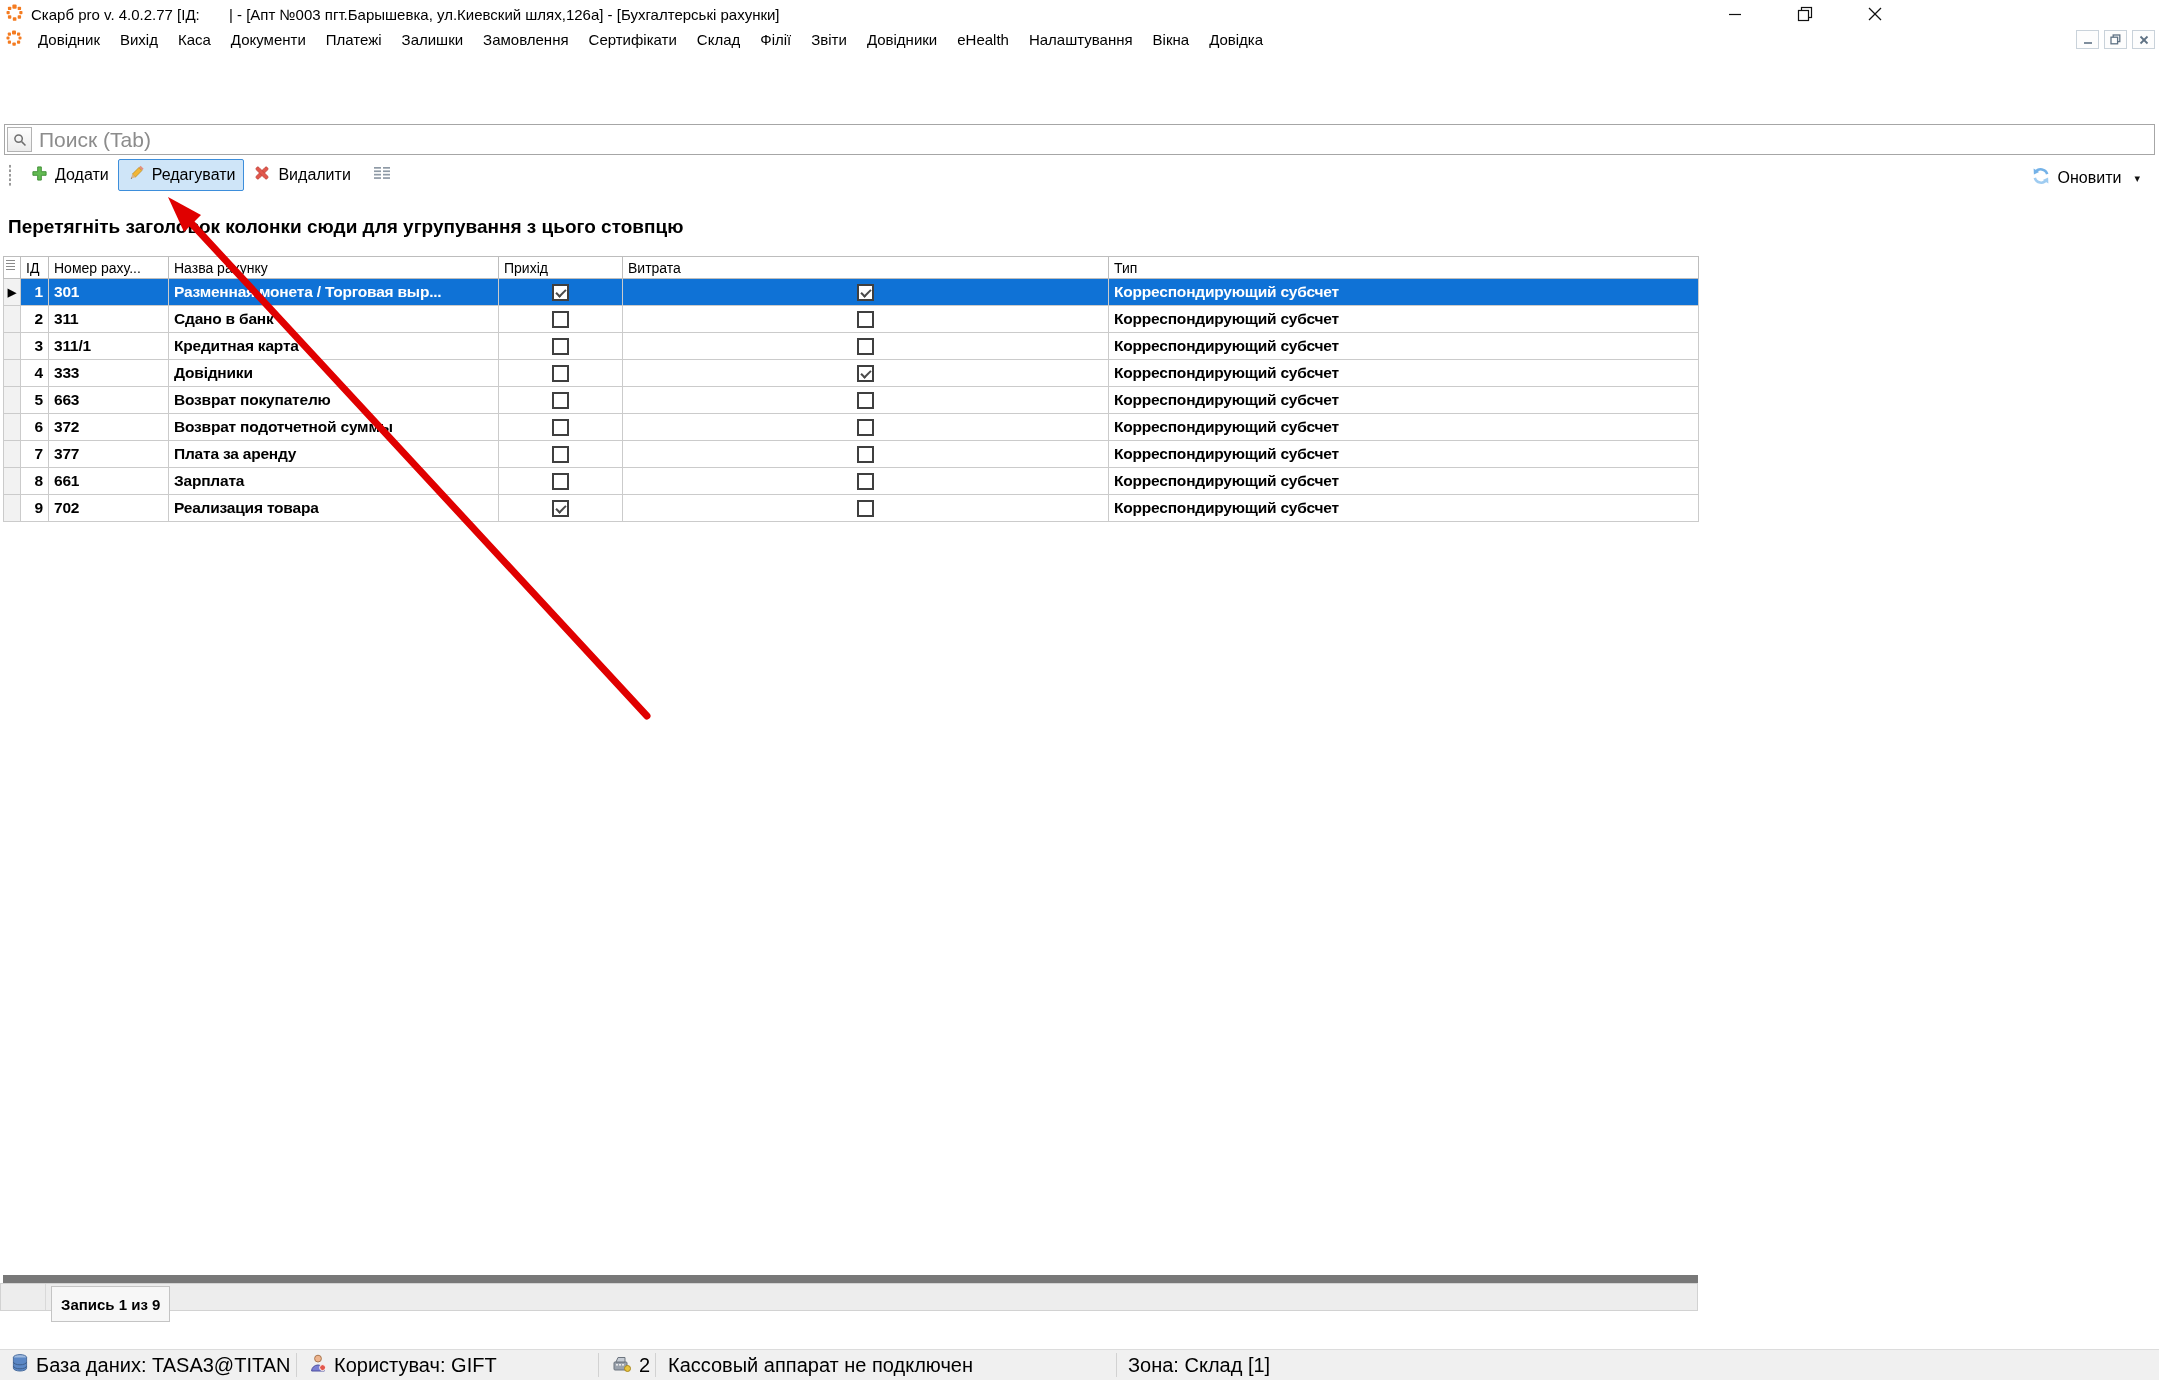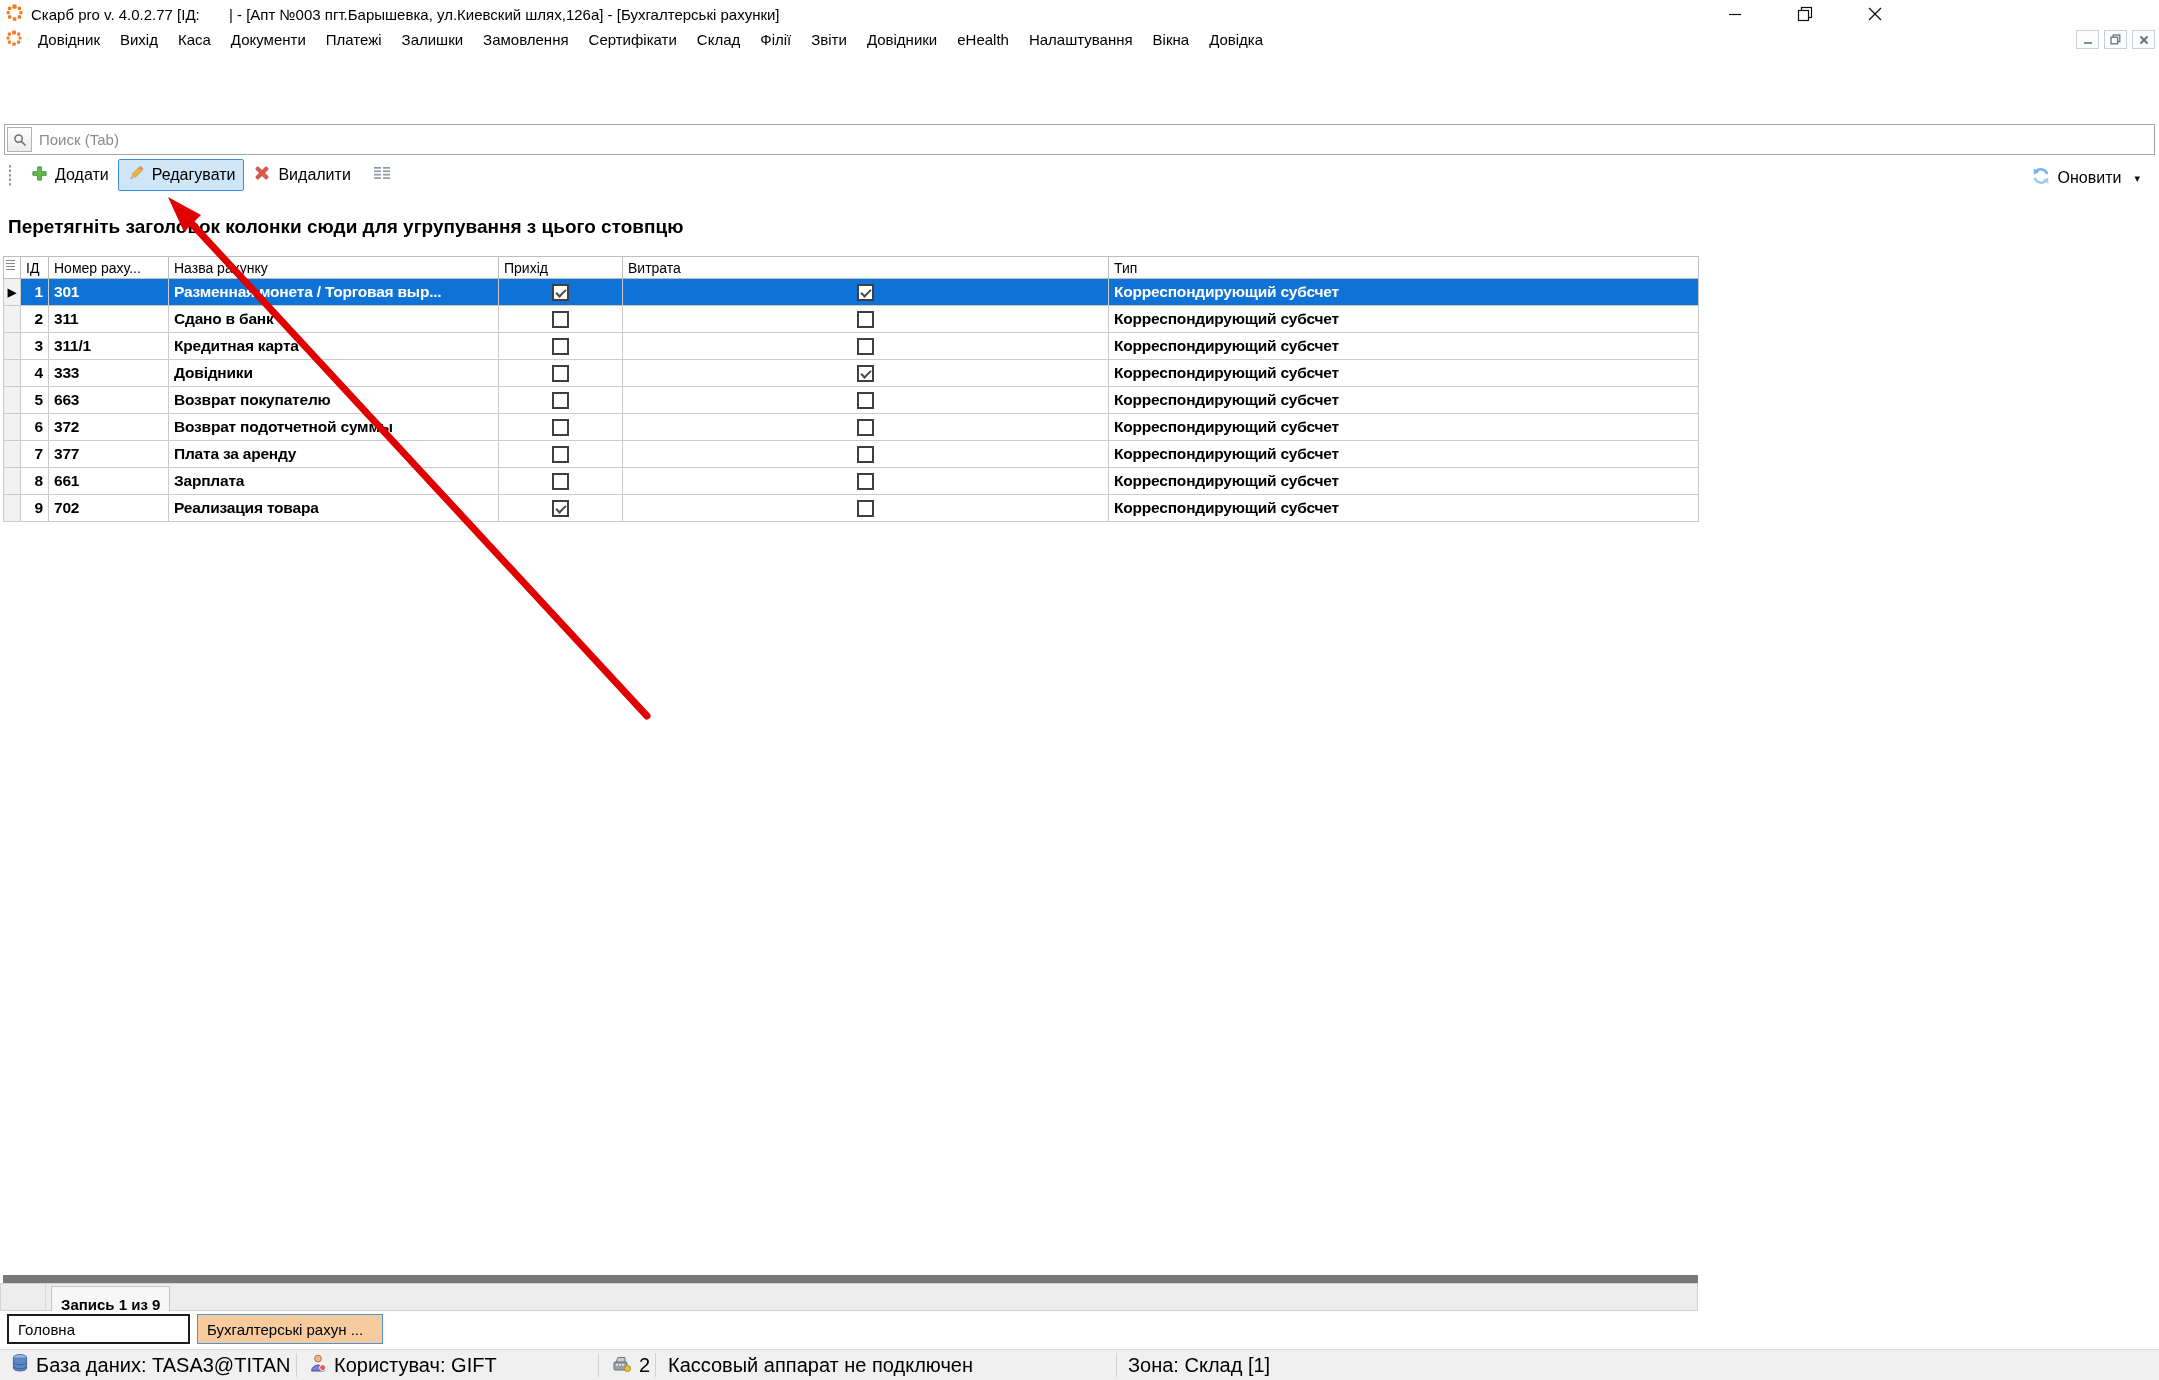--- a/index.html
+++ b/index.html
@@ -27,21 +27,21 @@
   
   .band { position:absolute; top:50px; left:0; width:2159px; height:72px; background:#f3c5a0; }
   .band h1 { font-size:42px; font-weight:800; letter-spacing:0.5px; padding:10px 0 0 10px; }
 
   
   .search-row { position:absolute; top:124px; left:4px; width:2151px; height:31px;
                 border:1px solid #a6a6a6; background:#fff; display:flex; align-items:center; }
   .search-glyph-box { width:25px; height:25px; margin-left:2px; border:1px solid #b3b3b3;
                       background:linear-gradient(#fefefe,#ececec);
                       display:flex; align-items:center; justify-content:center; }
-  .search-input { border:none; outline:none; flex:1; height:100%; font-size:15px;
+  .search-input { border:none; outline:none; flex:1; height:100%; font-size:21px;
                   padding-left:7px; font-family:"Liberation Sans",sans-serif; color:#a21caf; }
   .search-input::placeholder { color:#8c8c8c; opacity:1; }
 
   
   .toolbar { position:absolute; top:158px; left:0; width:2159px; height:34px;
              display:flex; align-items:center; font-size:16px; }
   .grip { width:6px; height:22px; margin:0 9px 0 7px;
           background-image:radial-gradient(circle,#9a9a9a 1.1px, transparent 1.3px);
           background-size:6px 4.5px; }
   .tb-btn { display:flex; align-items:center; gap:7px; padding:4px 8px; border:1px solid transparent;
@@ -412,28 +412,20 @@
         </tr>
       </tbody>
   </table>
 
   <div class="hbar"></div>
   <div class="record-bar">
     <div class="record-left"></div>
     <div class="record-panel">Запись 1 из 9</div>
   </div>
 
-  <div class="tabs-row">
-    <div class="tab t-main">
-      <span>Головна</span>
-    </div>
-    <div class="tab t-active">
-      <span>Бухгалтерські рахун ...</span>
-    </div>
-  </div>
 
   <div class="status-bar">
     <div class="status-item" style="left:12px">
       <span>
         <svg width="16" height="18" viewBox="0 0 16 18">
           <ellipse cx="8" cy="3.4" rx="6.6" ry="2.8" fill="#9db9df" stroke="#4a6d9e"></ellipse>
           <path d="M1.4 3.4 v10.8 a6.6 2.8 0 0 0 13.2 0 V3.4" fill="#5b87c5" stroke="#4a6d9e"></path>
           <path d="M1.4 8 a6.6 2.8 0 0 0 13.2 0" fill="none" stroke="#3f5f8c"></path>
           <path d="M1.4 12 a6.6 2.8 0 0 0 13.2 0" fill="none" stroke="#3f5f8c"></path>
         </svg>

